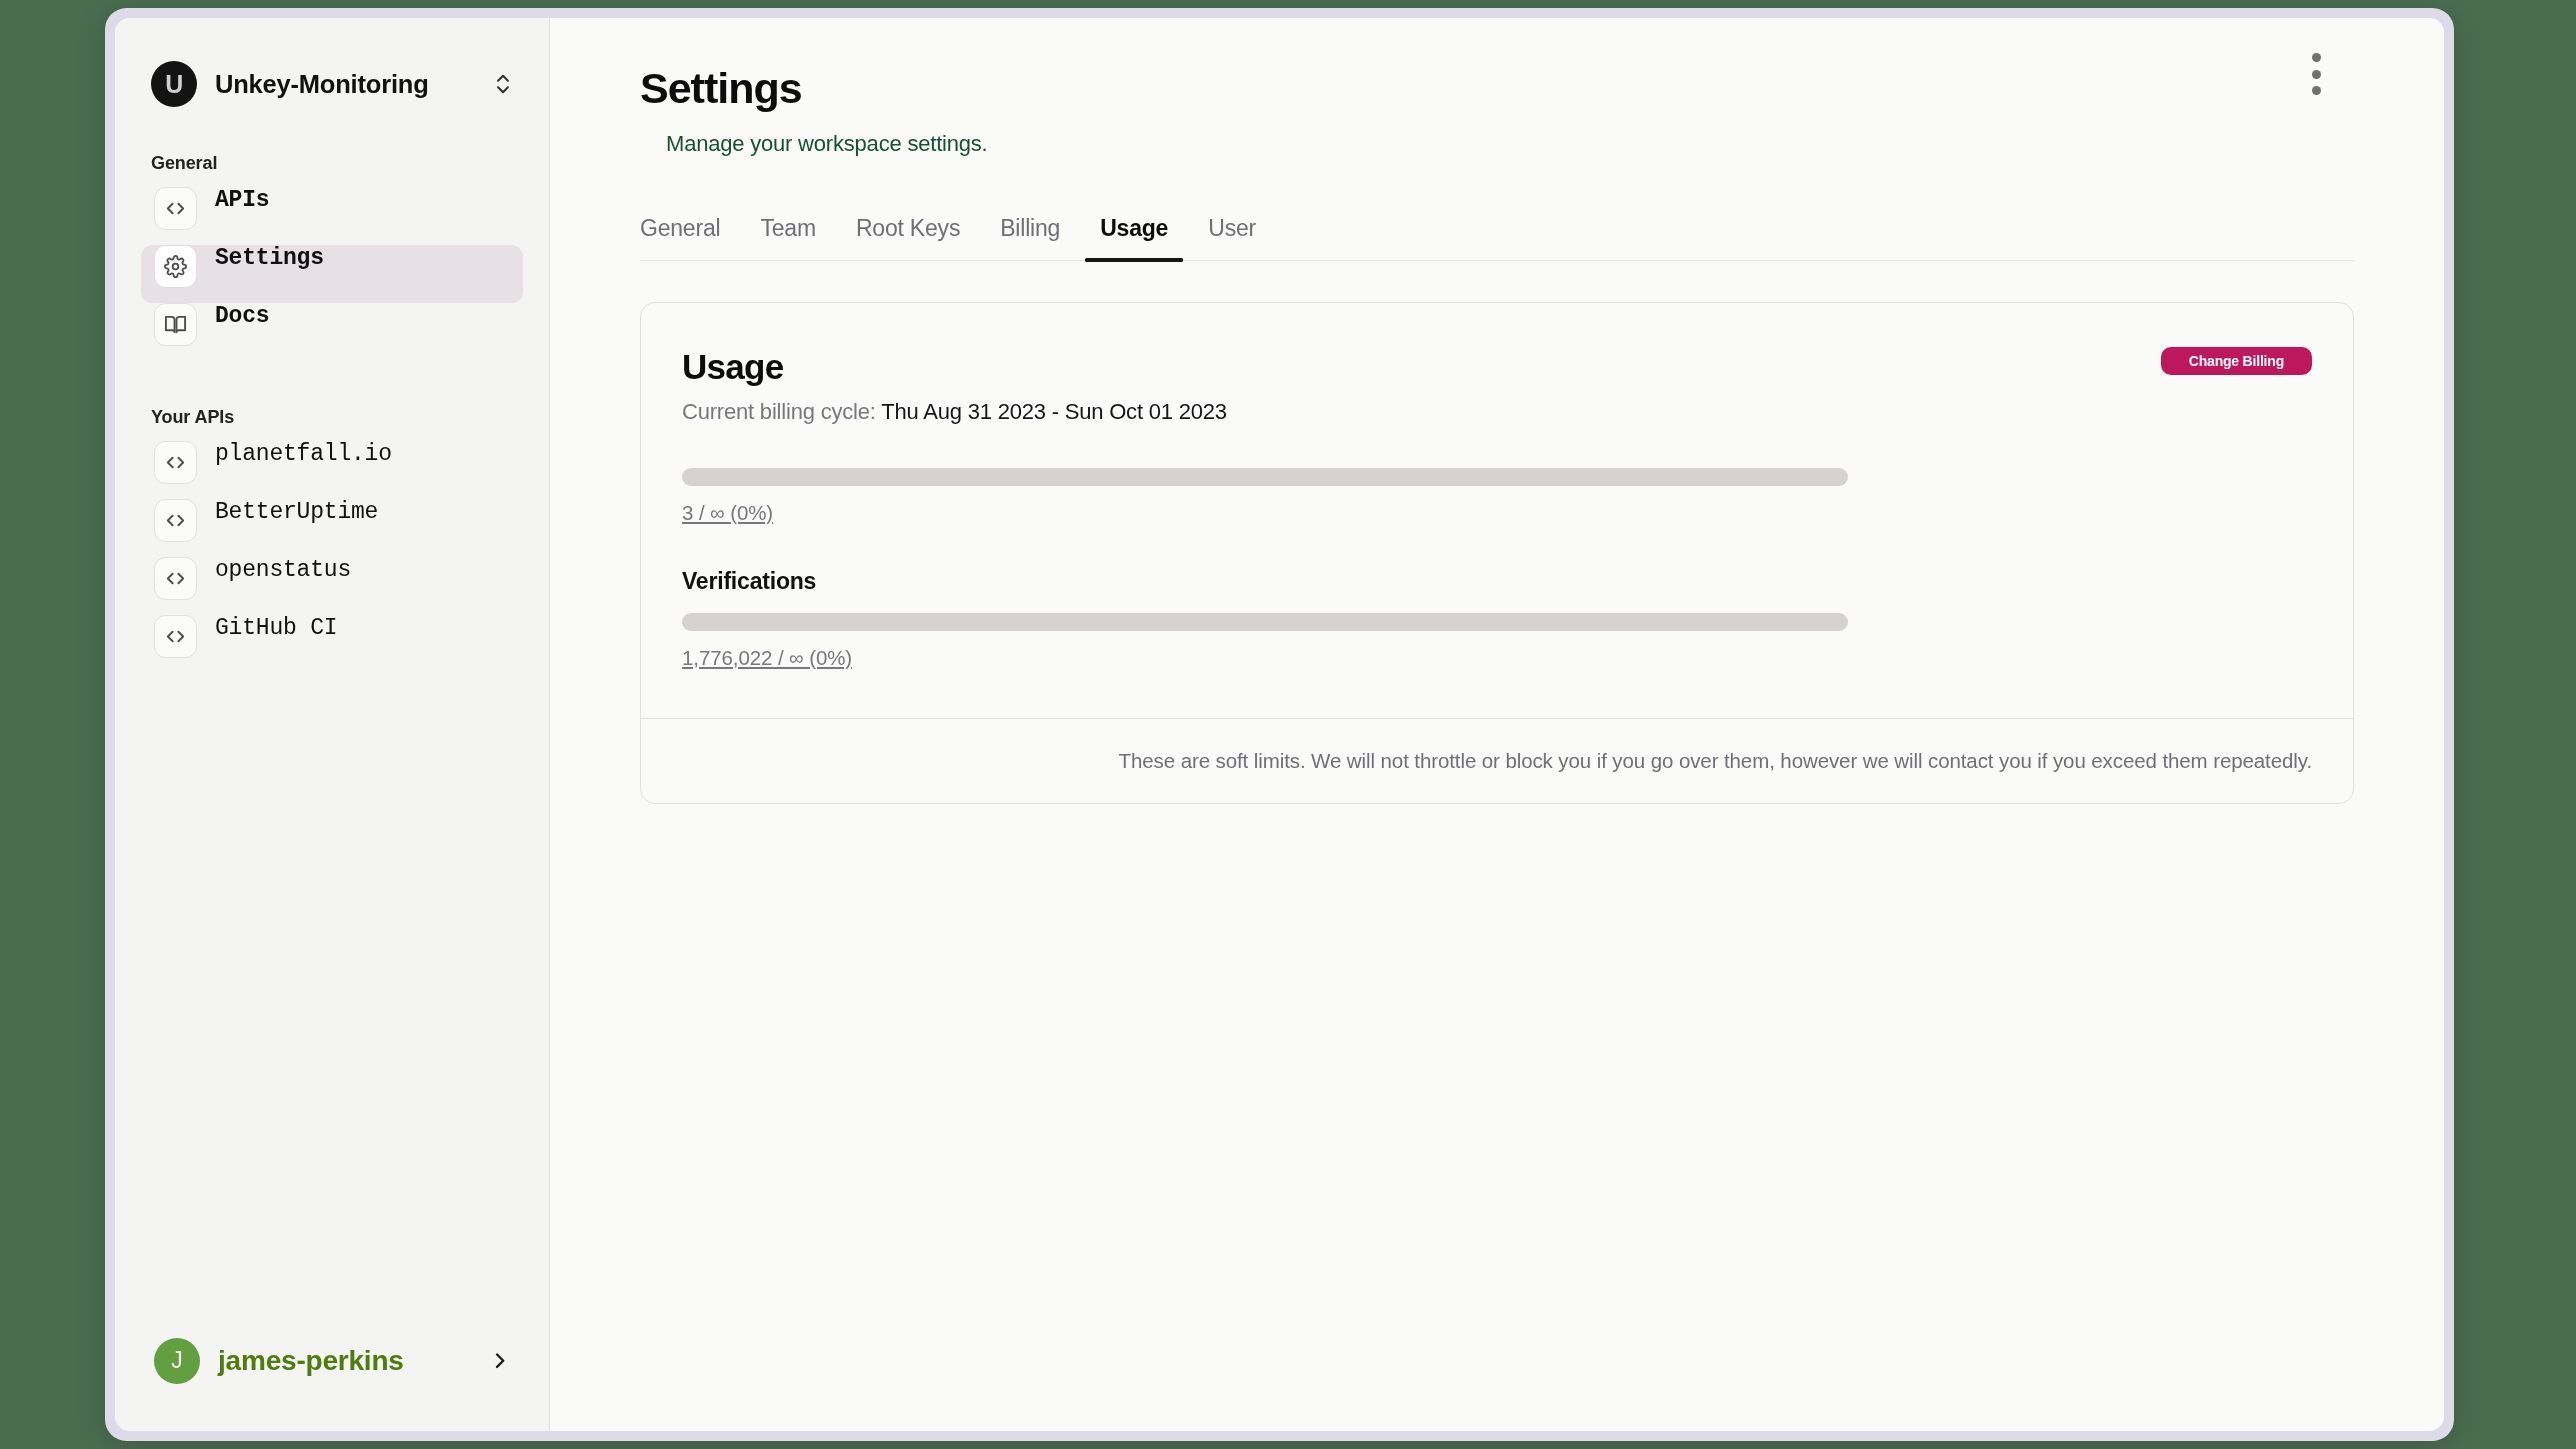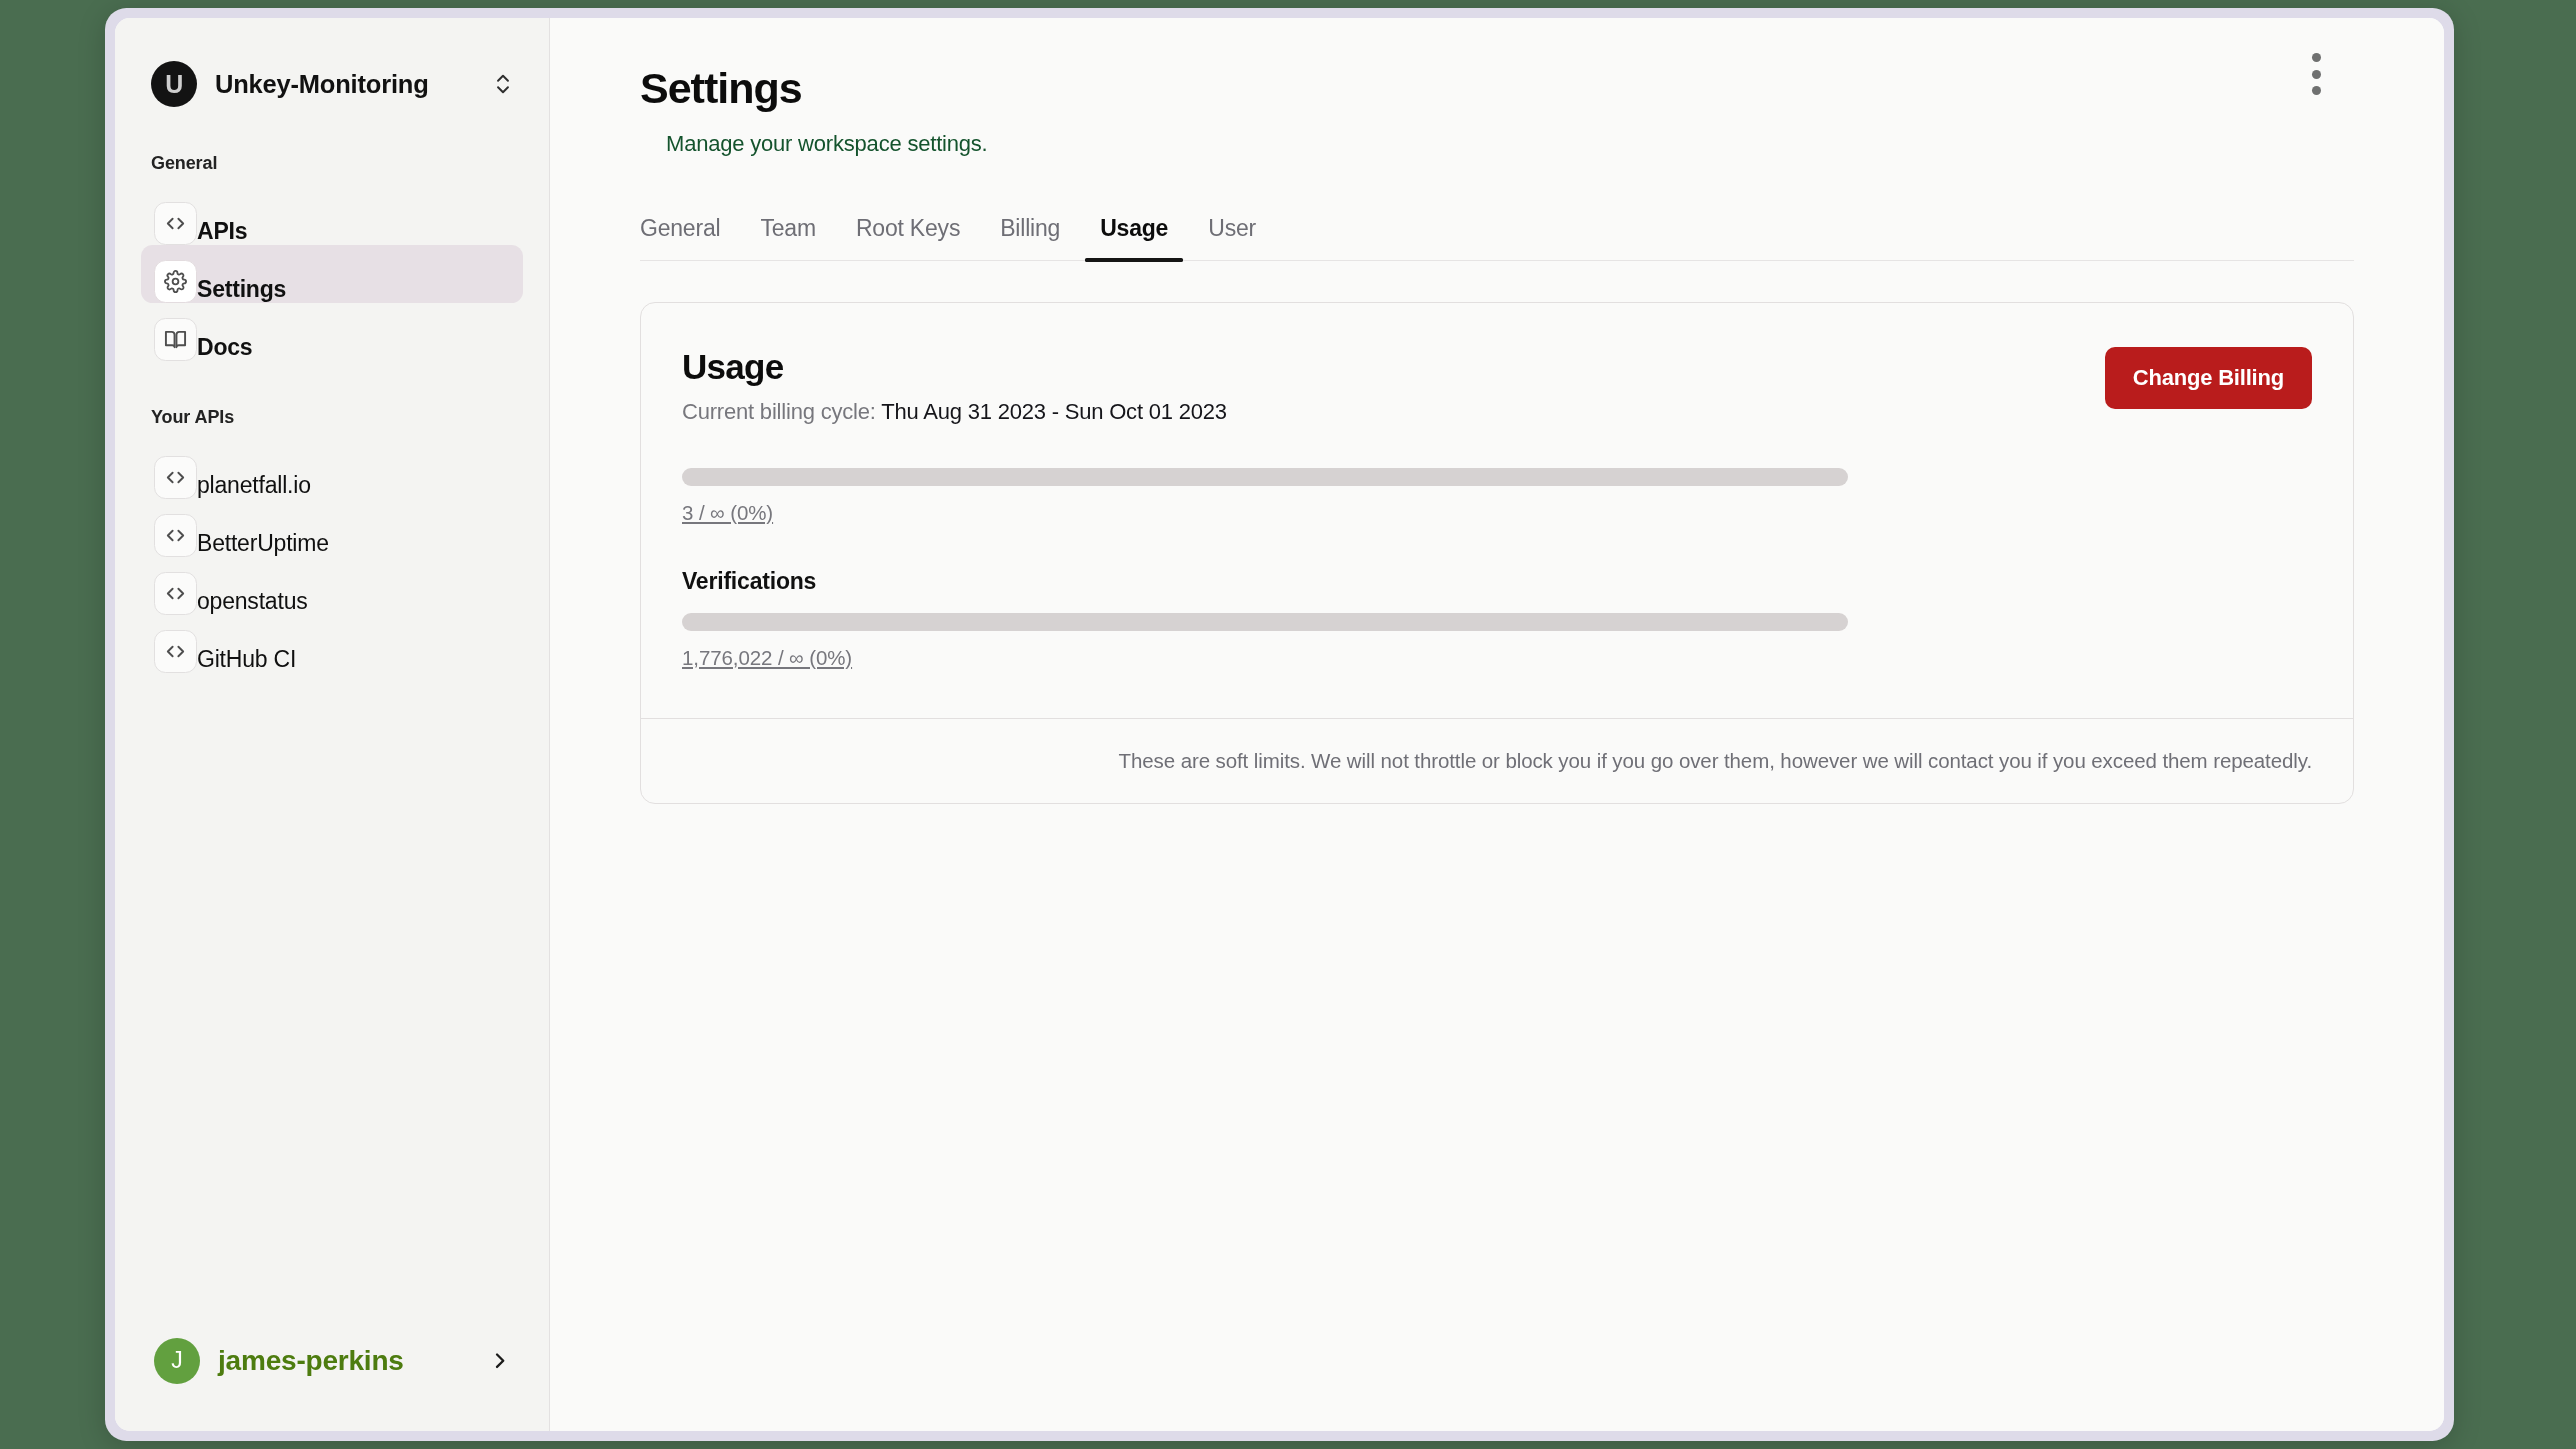--- a/index.html
+++ b/index.html
@@ -78,25 +78,27 @@
   }
   .ws-chevrons { flex: 0 0 auto; color: #3b3b3b; display: flex; }
 
   .section-label {
     font-size: 18px; font-weight: 700; color: #232323;
     padding: 0 10px;
     margin-top: 46px; margin-bottom: 13px;
     letter-spacing: -0.1px;
   }
   .nav-item {
-    display: flex; align-items: flex-end;
+    display: flex; align-items: flex-start;
+    gap: 18px;
     height: 58px;
     padding: 0 13px;
     border-radius: 11.5px;
     cursor: pointer;
+    font-family: Liberation Mono, monospace;
   }
   .nav-item.active { background: #e7e0e5; }
   .nav-icon {
     width: 43px; height: 43px;
     flex: 0 0 43px;
     border-radius: 11.5px;
     background: #fbfbfa;
     border: 1.6px solid #e2e0e0;
     display: flex; align-items: center; justify-content: center;
     color: #4e4e4e;
@@ -190,27 +192,27 @@
     font-size: 35px; font-weight: 700; color: #0c0c0c;
     letter-spacing: -0.7px;
   }
   .cycle {
     margin-top: 11.5px;
     font-size: 22px; color: #77777d;
     letter-spacing: -0.2px;
   }
   .cycle b { color: #15151a; font-weight: 400; }
   .btn-primary {
-    background: #b91c1c;
+    background: #be185d;
     color: #ffffff;
-    font-size: 22px; font-weight: 700;
+    font-size: 14px; font-weight: 700;
     letter-spacing: -0.2px;
     border: none;
     border-radius: 10px;
-    padding: 18px 28px;
+    padding: 6px 28px;
     cursor: pointer;
     font-family: "Liberation Sans", sans-serif;
     white-space: nowrap;
   }
   .metric { margin-top: 43px; }
   .metric-label {
     font-size: 23px; font-weight: 700; color: #101010;
     letter-spacing: -0.2px;
   }
   .bar-track {

